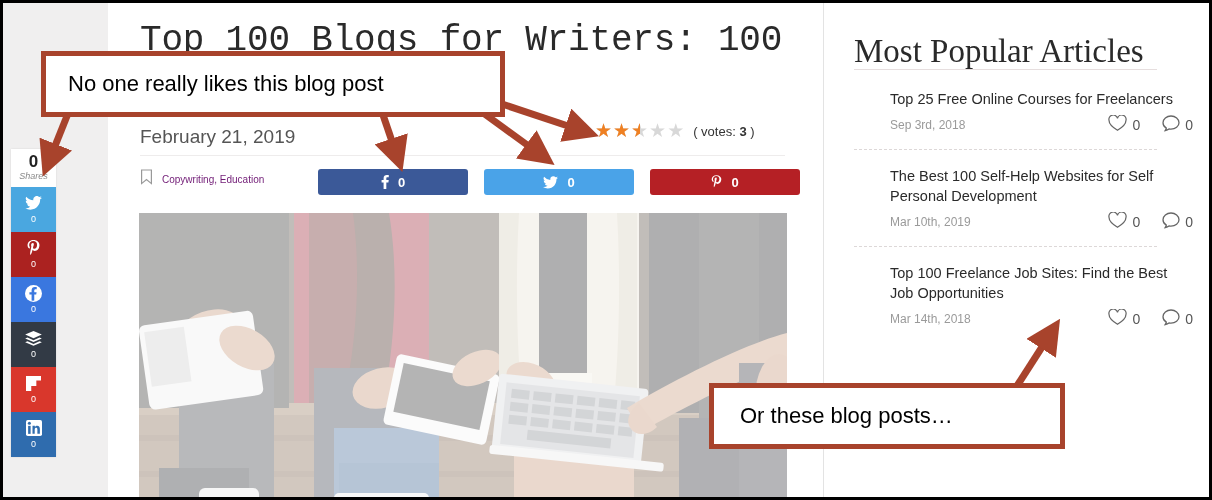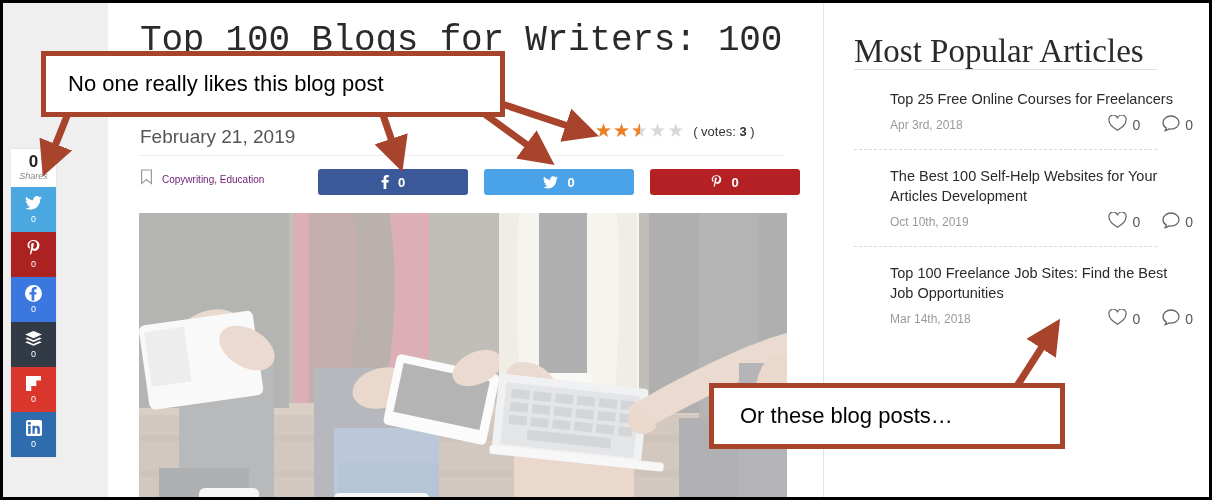--- a/index.html
+++ b/index.html
@@ -473,21 +473,21 @@
     </svg>
     <div class="hero-fade"></div>
   </div>
 
   <div class="side-heading">Most Popular Articles</div>
   <div class="side-rule"></div>
 
   <div class="side-item" style="top:86px;">
     <div class="side-title">Top 25 Free Online Courses for Freelancers</div>
     <div class="side-foot">
-      <span class="side-date">Apr 3rd, 2018</span>
+      <span class="side-date">Sep 3rd, 2018</span>
       <span class="side-stats">
         <span class="stat">
           <span>
             <svg width="19" height="17" viewBox="0 0 20 18" fill="none" stroke="#666" stroke-width="1.3">
                 <path d="M10 16.2S1 10.8 1 5.6A4.3 4.3 0 0 1 10 3.6 4.3 4.3 0 0 1 19 5.6c0 5.2-9 10.6-9 10.6z"></path>
               </svg>
           </span>
           <span>0</span>
         </span>
         <span class="stat">
@@ -498,23 +498,23 @@
           </span>
           <span>0</span>
         </span>
       </span>
     </div>
   </div>
 
   <div class="side-sep" style="top:146px;"></div>
 
   <div class="side-item" style="top:163px;">
-    <div class="side-title">The Best 100 Self-Help Websites for Your Articles Development</div>
+    <div class="side-title">The Best 100 Self-Help Websites for Self Personal Development</div>
     <div class="side-foot">
-      <span class="side-date">Oct 10th, 2019</span>
+      <span class="side-date">Mar 10th, 2019</span>
       <span class="side-stats">
         <span class="stat">
           <span>
             <svg width="19" height="17" viewBox="0 0 20 18" fill="none" stroke="#666" stroke-width="1.3">
                 <path d="M10 16.2S1 10.8 1 5.6A4.3 4.3 0 0 1 10 3.6 4.3 4.3 0 0 1 19 5.6c0 5.2-9 10.6-9 10.6z"></path>
               </svg>
           </span>
           <span>0</span>
         </span>
         <span class="stat">

